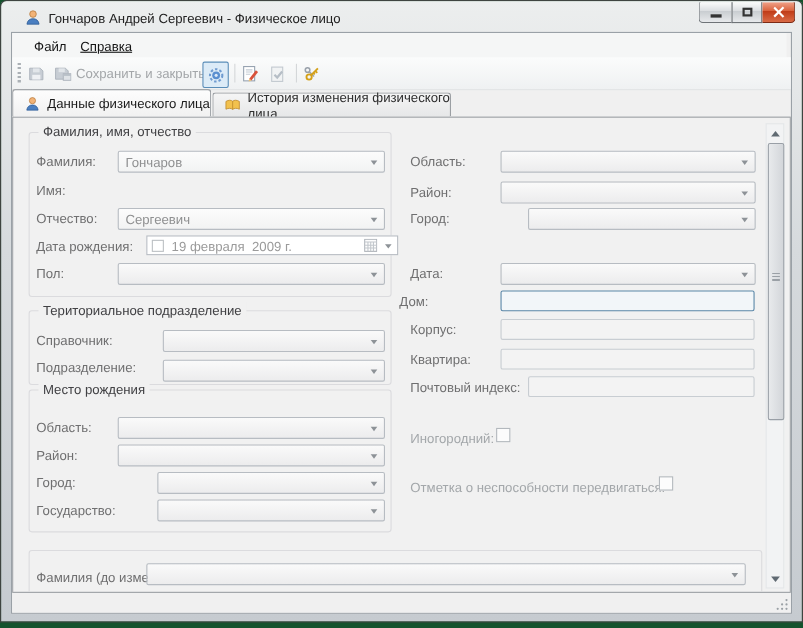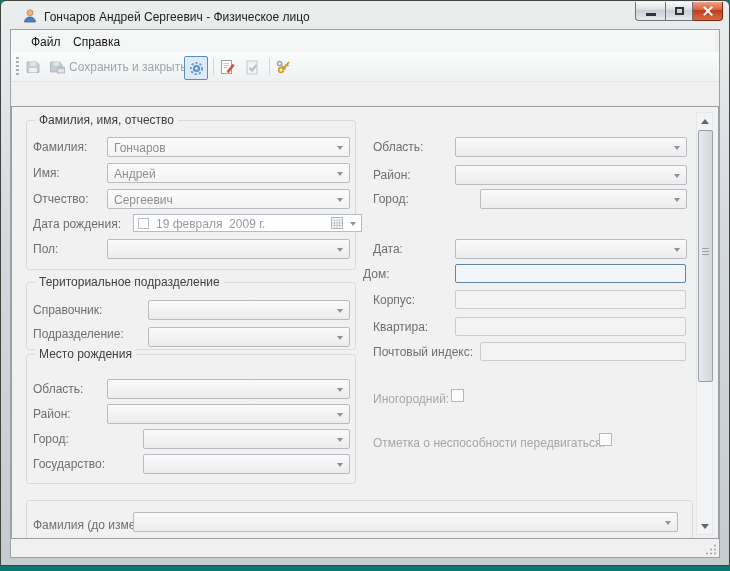--- a/index.html
+++ b/index.html
@@ -1,16 +1,16 @@
 <!DOCTYPE html>
 <html><head>
 <meta charset="utf-8">
 <style>
   html,body{margin:0;padding:0;}
-  .screen{position:relative;width:730px;height:571px;background:#0f766e;overflow:hidden;
+  .screen{position:relative;width:730px;height:571px;background:#14532d;overflow:hidden;
           font-family:"Liberation Sans",sans-serif;}
   
   .window{position:absolute;left:0;top:0;right:0;bottom:5px;border:1px solid #3e4440;
           border-radius:6px 6px 0 0;
           background:linear-gradient(#eceeee,#d6dadd 40%,#c6cbd0);}
   .titlebar{position:absolute;left:1px;top:1px;right:1px;height:28px;}
   .title-icon{position:absolute;left:20px;top:6px;width:16px;height:16px;}
   .title-text{position:absolute;left:42px;top:8px;font-size:12px;color:#222;}
   .winbtns{position:absolute;top:0;right:5px;height:20px;display:flex;}
   .wbtn{height:19px;border:1px solid #6e7377;border-top:none;box-sizing:border-box;
@@ -106,21 +106,21 @@
         <div class="wbtn close">
             <span class="glyph-close"></span>
           </div>
       </div>
     </div>
 
     <div class="client">
 
       <div class="menubar">
         <span class="menu-item" style="left:14px;">Файл</span>
-        <span class="menu-item" style="left:56px;">Справка</span>
+        <span class="menu-item" style="left:56px;text-decoration:underline;">Справка</span>
       </div>
 
       <div class="toolbar">
         <span class="tgrip"></span>
         <div class="tbtn" style="left:14px;">
           <span>
             <svg width="16" height="16" viewBox="0 0 16 16">
               <path d="M2 3 h9.5 l2.5 2.5 V13.5 H2 Z" fill="#c7cdd4" stroke="#a9b0b9" stroke-width="0.8"></path>
               <rect x="5" y="3.2" width="6" height="3.6" fill="#e2e6ea"></rect>
               <rect x="4.3" y="9" width="7.4" height="4.3" fill="#eff1f4"></rect>
@@ -176,36 +176,52 @@
               </g>
               <g stroke="#d4a017" stroke-width="1.7" fill="none">
                 <circle cx="6" cy="11" r="2.4"></circle>
                 <path d="M7.8 9.4 L14 3.2 M11.6 5.4 l1.8 1.8 M9.8 7.2 l1.4 1.4"></path>
               </g>
             </svg>
           </span>
         </div>
       </div>
 
+      <div class="tabstrip">
+        <div class="tab active">
+          <span>
+            <svg width="15" height="15" viewBox="0 0 16 16">
+              <circle cx="8" cy="4.8" r="3" fill="#f2b377" stroke="#b5793c" stroke-width="0.7"></circle>
+              <path d="M2.5 14 C2.8 10.6 5.2 9 8 9 C10.8 9 13.2 10.6 13.5 14 Z" fill="#4a7fc1" stroke="#2f5c96" stroke-width="0.7"></path>
+            </svg>
+          </span>
+          <span>Данные физического лица</span>
+        </div>
+        <div class="tab inactive">
+          <span>
+            <svg width="15" height="15" viewBox="0 0 16 16">
+              <path d="M1.5 4.5 C4 2.9 6.5 3.1 8 4.3 C9.5 3.1 12 2.9 14.5 4.5 L14.5 12 C12 10.8 9.5 11 8 12.2 C6.5 11 4 10.8 1.5 12 Z" fill="#f2c14e" stroke="#bf8a2d" stroke-width="0.8"></path>
+              <path d="M8 4.3 L8 12.2" stroke="#bf8a2d" stroke-width="0.8"></path>
+            </svg>
+          </span>
+          <span>История изменения физического лица</span>
+        </div>
+      </div>
 
       <div class="tabpage">
 
         <div class="gbox" style="left:14px;top:13px;width:330px;height:150px;">
           <span class="gtitle">Фамилия, имя, отчество</span>
         </div>
         <span class="lbl" style="left:21px;top:33px;">Фамилия:</span>
         <div class="combo filled" style="left:95px;top:30px;width:243px;">
           <span class="val">Гончаров</span>
           <span class="darr"></span>
         </div>
         <span class="lbl" style="left:21px;top:59px;">Имя:</span>
-        <div class="combo filled" style="left:95px;top:56px;width:243px;">
-          <span class="val">Андрей</span>
-          <span class="darr"></span>
-        </div>
         <span class="lbl" style="left:21px;top:85px;">Отчество:</span>
         <div class="combo filled" style="left:95px;top:82px;width:243px;">
           <span class="val">Сергеевич</span>
           <span class="darr"></span>
         </div>
         <span class="lbl" style="left:21px;top:110px;">Дата рождения:</span>
         <div class="datebox" style="left:121px;top:107px;width:229px;">
           <span class="cbx"></span>
           <span class="dval">19 февраля  2009 г.</span>
           <span class="calico">

